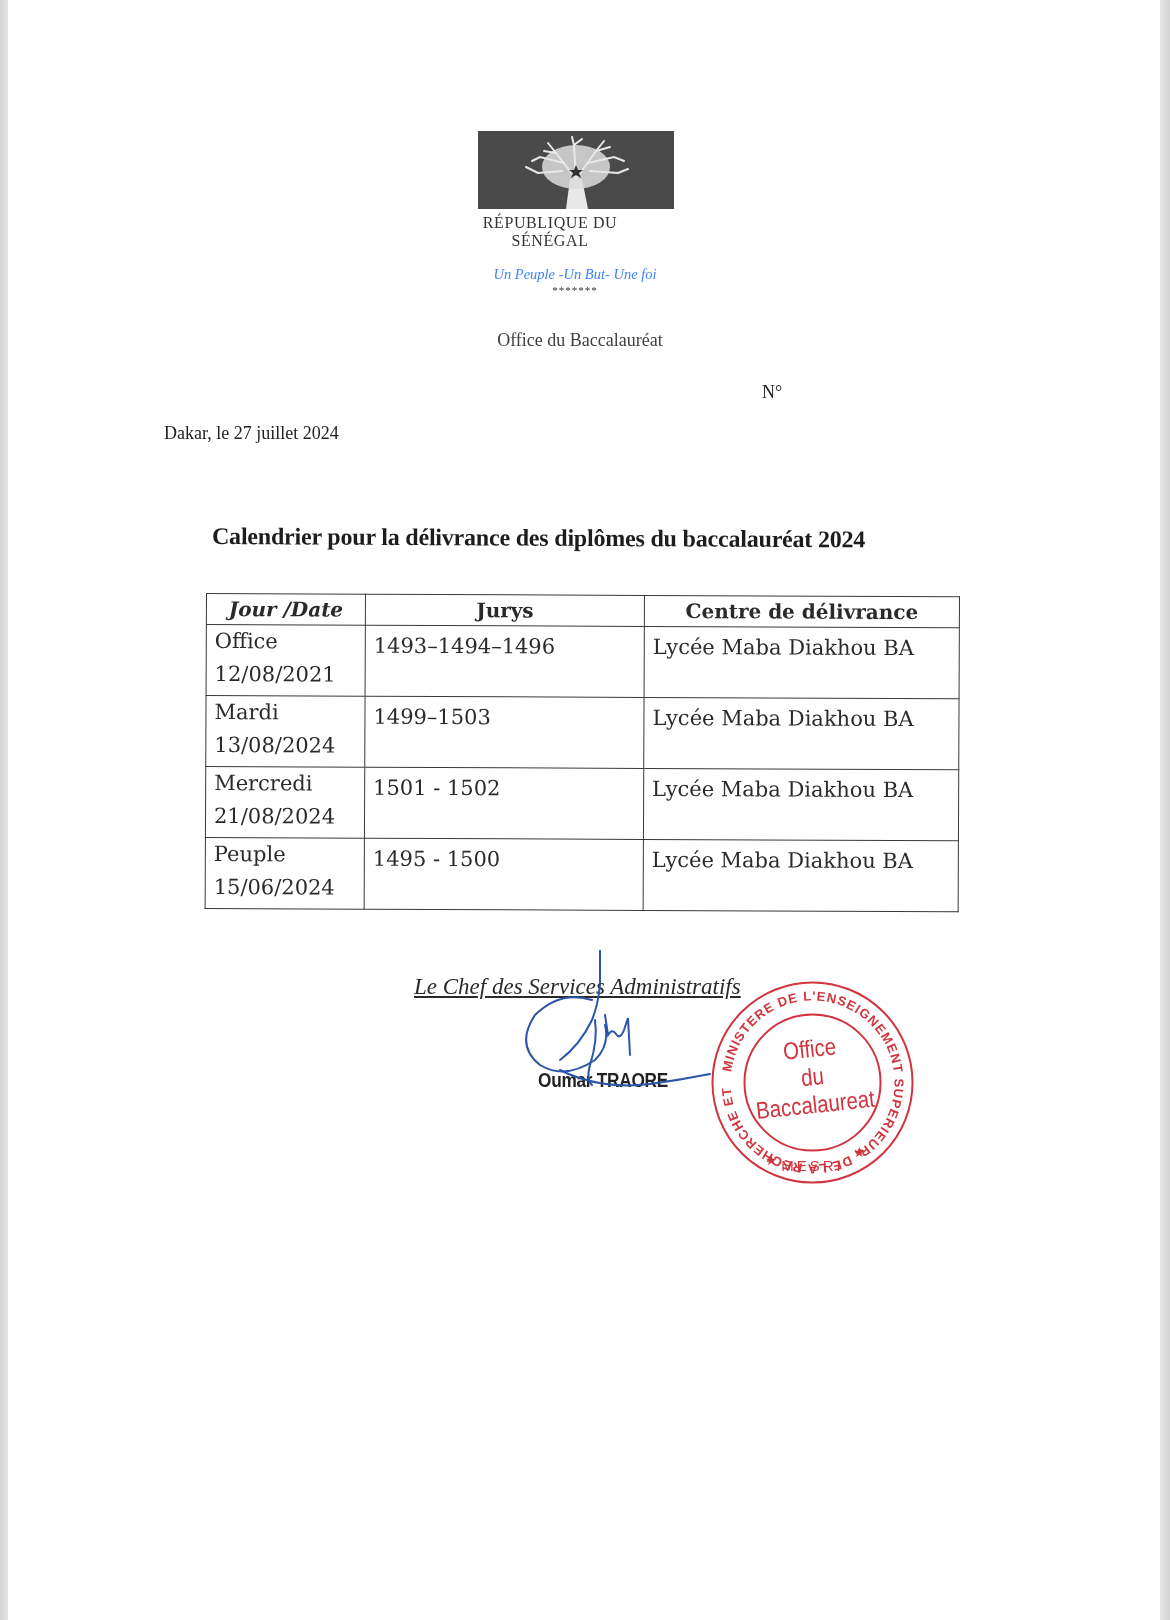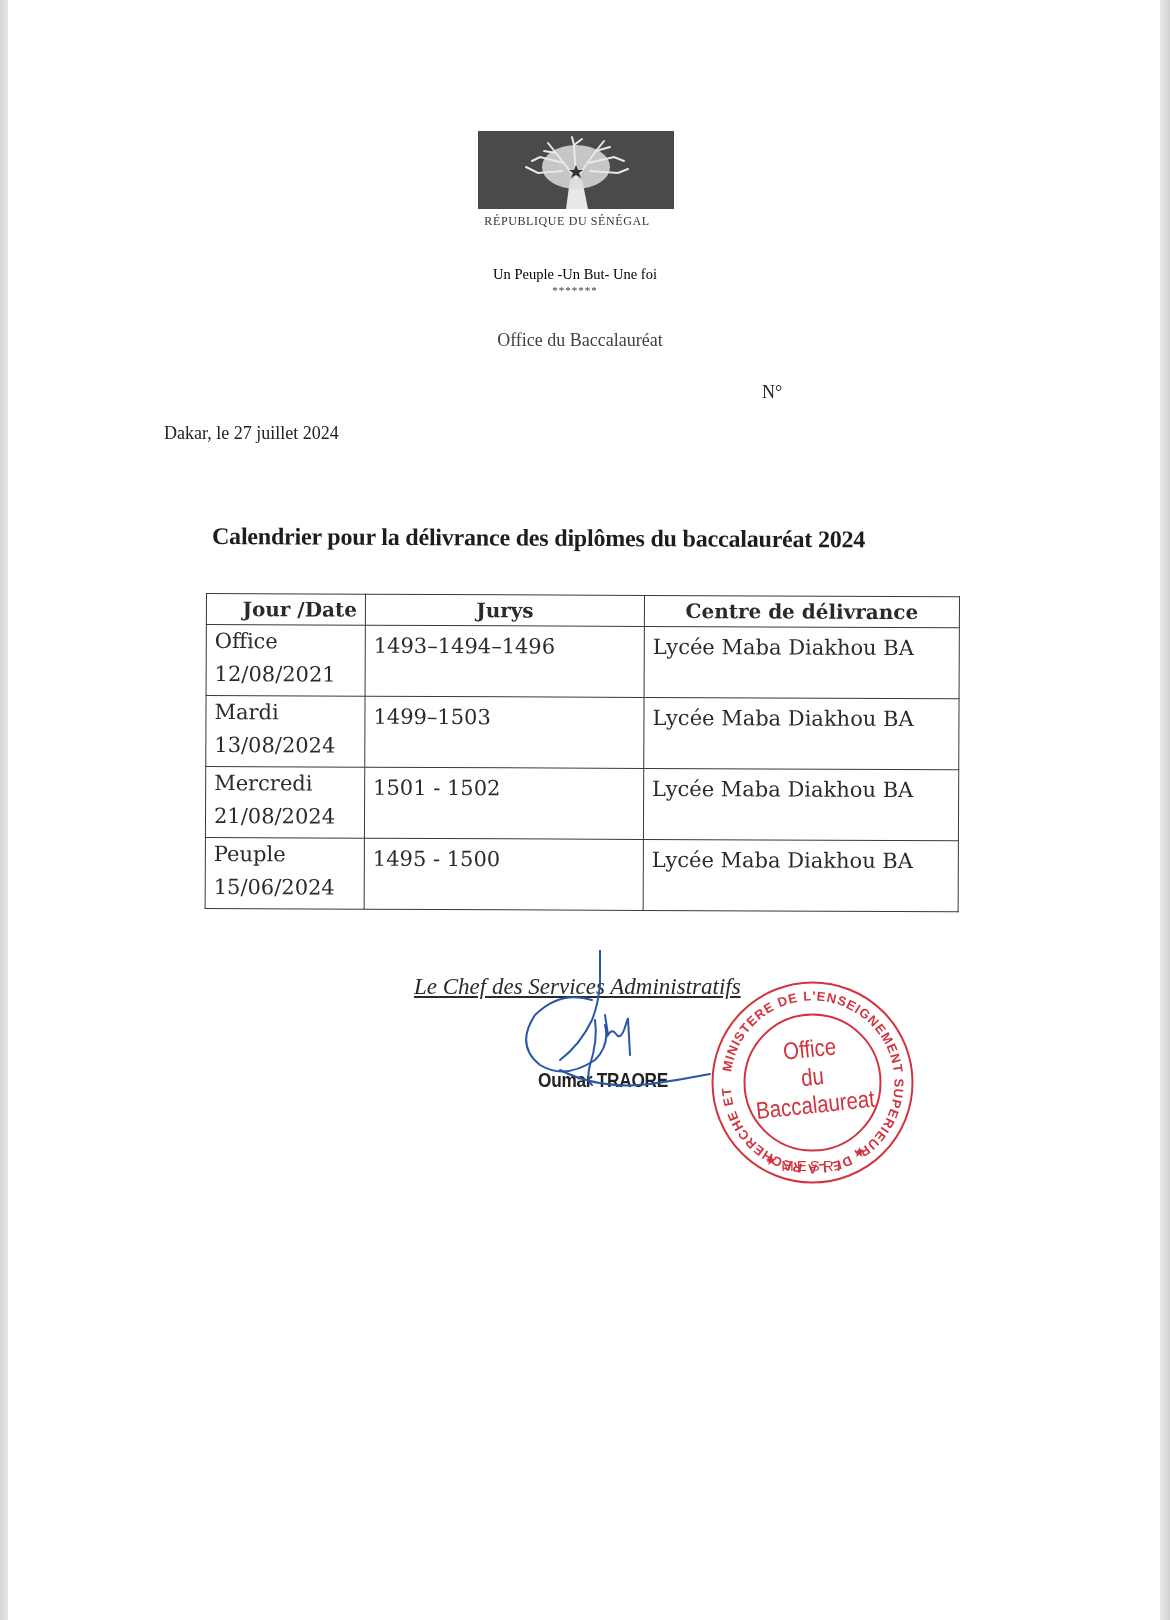--- a/index.html
+++ b/index.html
@@ -19,26 +19,26 @@
     }
     .page { position: absolute; left: 0; top: 0; width: 1170px; height: 1620px; }
 
     
     .emblem {
       position: absolute; left: 478px; top: 131px; width: 196px; height: 78px;
       background: #4a4a4a;
     }
     .emblem svg { width: 100%; height: 100%; display: block; }
     .republic {
-      position: absolute; left: 461px; top: 214px; width: 212px; text-align: center;
-      font-size: 12px; letter-spacing: 0.6px; color: #333;
+      position: absolute; left: 444px; top: 214px; width: 212px; text-align: center;
+      font-size: 16px; letter-spacing: 0.6px; color: #333;
     }
     .motto {
       position: absolute; left: 420px; top: 266px; width: 310px; text-align: center;
-      font-size: 14.5px; color: #000000;
+      font-size: 14.5px; color: #3b82f6; font-style: italic;
     }
     .stars {
       position: absolute; left: 420px; top: 284px; width: 310px; text-align: center;
       font-size: 11px; letter-spacing: 1px; color: #333;
     }
     .ministry {
       position: absolute; left: 300px; top: 309px; width: 660px; text-align: center;
       font-size: 18px; color: #222;
     }
     .office {
@@ -65,21 +65,21 @@
       transform: rotate(0.25deg); transform-origin: left top;
       font-family: "DejaVu Serif", "Liberation Serif", serif;
       color: #2a2a2a;
     }
     .schedule th, .schedule td {
       border: 1.6px solid #3a3a3a; vertical-align: top; padding: 0 8px;
     }
     .schedule th {
       font-size: 20px; font-weight: bold; height: 30px; line-height: 30px;
     }
-    .schedule th.c1 { text-align: right; }
+    .schedule th.c1 { text-align: center; font-style: italic; }
     .schedule td { font-size: 21px; line-height: 33px; height: 66px; }
     .c1 { width: 142px; }
     .c2 { width: 262px; }
     .c3 { width: 298px; }
     .schedule td.c2, .schedule td.c3 { padding-top: 4px; }
     .day-name, .day-date { display: block; }
 
     
     .signer-title {
       position: absolute; left: 414px; top: 974px;

